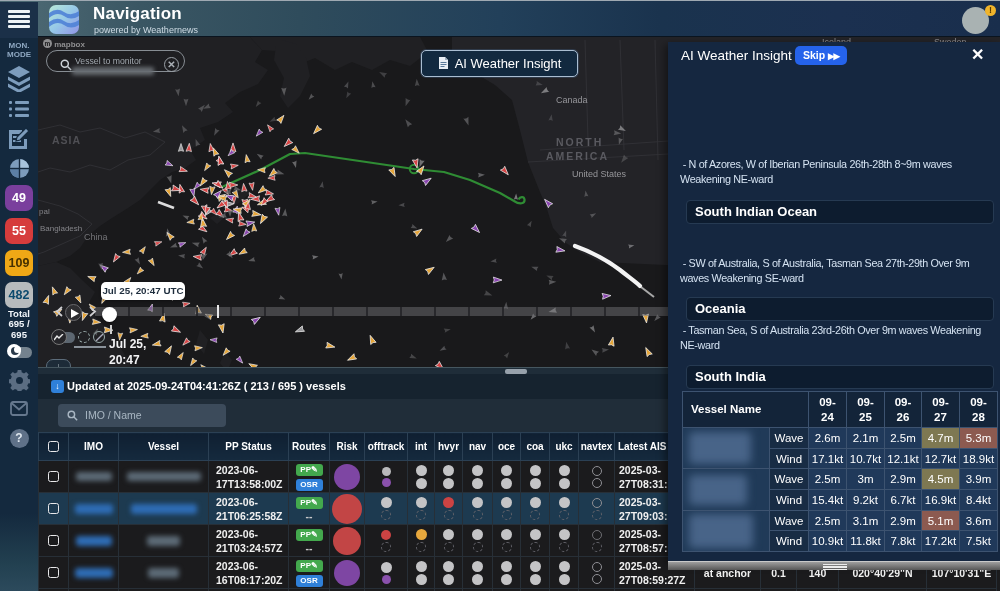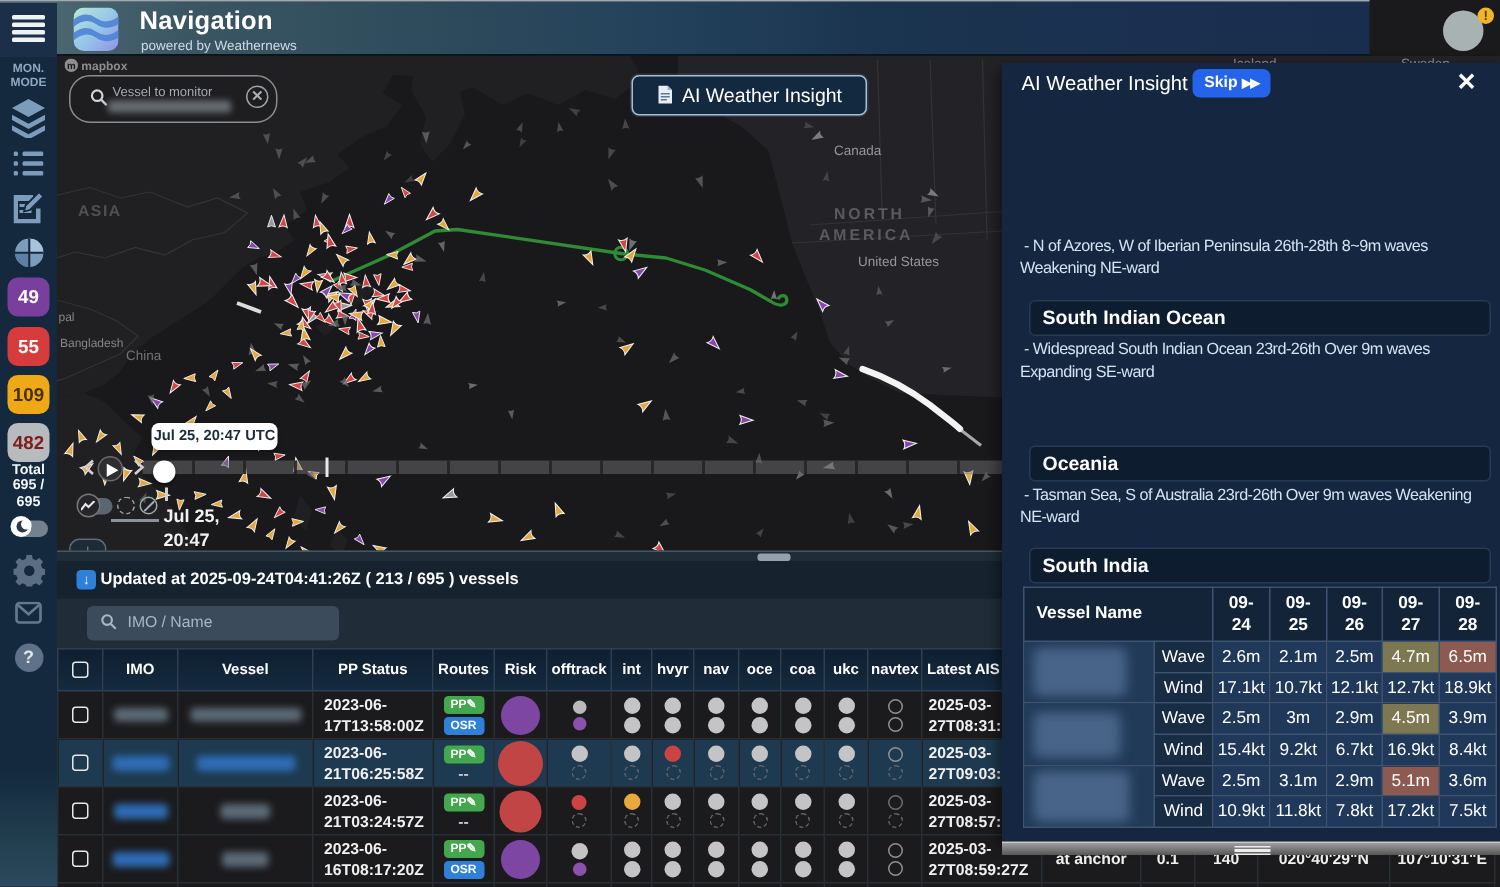--- a/index.html
+++ b/index.html
@@ -1,34 +1,34 @@
 <!DOCTYPE html>
 <html><head><meta charset="utf-8">
 <style>
 *{margin:0;padding:0;box-sizing:border-box}
 html,body{width:1000px;height:591px;overflow:hidden;background:#1a1a1c;font-family:"Liberation Sans",sans-serif}
 .abs{position:absolute}
 
-#nav{position:absolute;left:0;top:0;width:913px;height:37px;background:linear-gradient(90deg,#4a6671 4%,#3a5663 14%,#2f4c5c 30%,#22405a 50%,#1a334e 66%,#1b3050 84%,#192e4c 100%);z-index:50;border-top:1px solid #9fa9b2;border-bottom:1px solid #0a141f}
+#nav{position:absolute;left:0;top:0;width:1000px;height:37px;background:linear-gradient(90deg,#4a6671 4%,#3a5663 14%,#2f4c5c 30%,#22405a 50%,#1a334e 66%,#1b3050 84%,#192e4c 100%);z-index:50;border-top:1px solid #9fa9b2;border-bottom:1px solid #0a141f}
 #nav .burger{position:absolute;left:0;top:1px;width:38px;height:36px;background:#1b3048}
 #nav .burger i{position:absolute;left:8px;width:22px;height:3px;background:#eef3f6;border-radius:1px}
 #logo{position:absolute;left:49px;top:4px}
 #brand{position:absolute;left:93px;top:3px;color:#fff;font-size:17px;font-weight:bold;letter-spacing:.2px}
 #brand2{position:absolute;left:94px;top:24px;color:#cedbe4;font-size:9px}
 #avatar{position:absolute;left:962px;top:6px;width:27px;height:27px;border-radius:50%;background:#a9b2b2}
 #badge1{position:absolute;left:985px;top:4px;width:11px;height:11px;border-radius:50%;background:#f0b42b;color:#5a3c00;font-size:9px;font-weight:bold;text-align:center;line-height:11px}
 
 #side{position:absolute;left:0;top:37px;width:38px;height:554px;background:linear-gradient(#14293e 0%,#14293e 86%,#224050 95%,#2c4a5c 100%);z-index:45;color:#8fa8c2}
 #side .lbl{width:38px;text-align:center;font-size:8px;font-weight:bold;color:#8fa8c2}
 #side .bdg{position:absolute;left:5px;width:28px;height:26px;border-radius:7px;text-align:center;line-height:26px;font-size:12.5px;font-weight:bold;color:#fff}
 #side .tot{position:absolute;left:0;width:38px;text-align:center;color:#f2f6fa;font-size:9.5px;font-weight:bold;line-height:10.3px}
 
 #map{position:absolute;left:38px;top:37px;width:962px;height:338px;background:#19191b;overflow:hidden;z-index:1}
 #mapattr{position:absolute;left:5px;top:2px;color:#8e8e90;font-size:8px;font-weight:bold}
-#vsearch{position:absolute;left:8px;top:13px;width:139px;height:32px;border:1.5px solid #878d93;border-radius:14px;background:rgba(30,30,33,.75)}
+#vsearch{position:absolute;left:8px;top:13px;width:139px;height:22px;border:1.5px solid #878d93;border-radius:14px;background:rgba(30,30,33,.75)}
 #vsearch .ph{position:absolute;left:28px;top:5px;color:#a4abb1;font-size:8.7px}
 #vsearch .blur{position:absolute;left:25px;top:16px;width:82px;height:8px;background:#686d72;border-radius:2px;filter:blur(2px)}
 #vsearch .xc{position:absolute;left:117px;top:5.5px;width:15px;height:15px;border:1.5px solid #9aa0a6;border-radius:50%;color:#aab0b6;text-align:center;line-height:14px;font-size:10px;font-weight:bold}
 #aibtn{position:absolute;left:383px;top:13px;width:157px;height:27px;background:#12293f;border:1px solid #a9bdd1;border-radius:5px;box-shadow:0 0 0 1px rgba(90,140,200,.22);color:#fff;font-size:13px;text-align:center;line-height:25px}
 
 #ttip{position:absolute;left:63px;top:245px;width:84px;height:18px;background:#fff;border-radius:5px;color:#1d2c3c;font-size:9.8px;font-weight:bold;text-align:center;line-height:18px;box-shadow:0 1px 3px rgba(0,0,0,.4)}
 #tline{position:absolute;left:57px;top:270px;width:905px;height:9px;background:rgba(112,112,115,.5)}
 #tline .tick{position:absolute;top:0;width:2px;height:9px;background:rgba(38,38,41,.9)}
 #knob{position:absolute;left:64px;top:270px;width:15px;height:15px;border-radius:50%;background:#fff;box-shadow:0 1px 2px rgba(0,0,0,.5)}
 #play{position:absolute;left:27px;top:267px;width:17px;height:17px;border-radius:50%;background:#2e2e31;border:1px solid #6a6a6e}
@@ -748,21 +748,21 @@
         </tr>
 </tbody>
     </table>
 </div>
 <div id="panel">
 <h1>AI Weather Insight</h1>
 <div id="skip">Skip <span style="font-size:8.5px;letter-spacing:-1px">▶▶</span></div>
 <div id="px">✕</div>
 <div class="bl" style="top:115px">&nbsp;- N of Azores, W of Iberian Peninsula 26th-28th 8~9m waves<br>Weakening NE-ward</div>
 <div class="sec" style="top:158px">South Indian Ocean</div>
-<div class="bl" style="top:184px">&nbsp;- Widespread South Indian Ocean 23rd-26th Over 9m waves<br>Expanding SE-ward</div>
+<div class="bl" style="top:214px">&nbsp;- SW of Australia, S of Australia, Tasman Sea 27th-29th Over 9m<br>waves Weakening SE-ward</div>
 <div class="sec" style="top:255px">Oceania</div>
 <div class="bl" style="top:281px">&nbsp;- Tasman Sea, S of Australia 23rd-26th Over 9m waves Weakening<br>NE-ward</div>
 <div class="sec" style="top:323px">South India</div>
 <table class="si">
       <colgroup>
         <col style="width:87px">
         <col style="width:39px">
         <col style="width:38px">
         <col style="width:38px">
         <col style="width:37px">
@@ -780,21 +780,21 @@
         </tr>
 <tr>
           <td class="vcell" rowspan="2">
             <div class="vblob" style="width:62px;height:32px;margin-left:6px"></div>
           </td>
           <td class="lcell">Wave</td>
           <td class="wcell">2.6m</td>
           <td class="wcell">2.1m</td>
           <td class="wcell">2.5m</td>
           <td class="wcell hol">4.7m</td>
-          <td class="wcell hbr">6.5m</td>
+          <td class="wcell hbr">5.3m</td>
         </tr>
 <tr>
           <td class="lcell">Wind</td>
           <td class="wcell">17.1kt</td>
           <td class="wcell">10.7kt</td>
           <td class="wcell">12.1kt</td>
           <td class="wcell">12.7kt</td>
           <td class="wcell">18.9kt</td>
         </tr>
 <tr>
@@ -897,21 +897,21 @@
 <svg class="abs" style="left:10px;top:122px" width="19" height="19" viewBox="0 0 19 19">
       <circle cx="9.5" cy="9.5" r="9.5" fill="#7d9cbc"></circle>
       <path d="M9.5,9.5 L9.5,0 A9.5,9.5 0 0 1 19,9.5 Z" fill="#a8c4dc"></path>
       <path d="M9.5,9.5 L0,9.5 A9.5,9.5 0 0 0 9.5,19 Z" fill="#5c7fa5"></path>
       <line x1="9.5" y1="0" x2="9.5" y2="19" stroke="#14293e" stroke-width="1.4"></line>
       <line x1="0" y1="9.5" x2="19" y2="9.5" stroke="#14293e" stroke-width="1.4"></line>
     </svg>
 <div class="bdg" style="top:148px;background:#7a3f9d">49</div>
 <div class="bdg" style="top:181px;background:#d63c3c">55</div>
 <div class="bdg" style="top:213px;background:#efa816;color:#453000">109</div>
-<div class="bdg" style="top:245px;background:#b7bbbd;color:#7f1d1d">482</div>
+<div class="bdg" style="top:245px;background:#b7bbbd;color:#0c4a6e">482</div>
 <div class="tot" style="top:272px">Total<br>695 /<br>695</div>
 <div class="abs" style="left:9px;top:310px;width:23px;height:11px;background:#74828e;border-radius:6px"></div>
 <div class="abs" style="left:7px;top:307px;width:14px;height:14px;background:#fff;border-radius:50%">
       <div style="position:absolute;left:3.5px;top:3px;width:8px;height:8px;border-radius:50%;background:#2a3a4a"></div>
       <div style="position:absolute;left:6.5px;top:2px;width:7px;height:7px;border-radius:50%;background:#fff"></div>
     </div>
 <svg class="abs" style="left:9px;top:333px" width="21" height="21" viewBox="0 0 21 21">
       <path fill="#5b6d82" d="M8.7,0 h3.6 l0.5,2.6 a8,8 0 0 1 2.2,0.9 l2.2,-1.5 l2.5,2.5 l-1.5,2.2 a8,8 0 0 1 0.9,2.2 l2.6,0.5 v3.6 l-2.6,0.5 a8,8 0 0 1 -0.9,2.2 l1.5,2.2 l-2.5,2.5 l-2.2,-1.5 a8,8 0 0 1 -2.2,0.9 l-0.5,2.6 h-3.6 l-0.5,-2.6 a8,8 0 0 1 -2.2,-0.9 l-2.2,1.5 l-2.5,-2.5 l1.5,-2.2 a8,8 0 0 1 -0.9,-2.2 l-2.6,-0.5 v-3.6 l2.6,-0.5 a8,8 0 0 1 0.9,-2.2 l-1.5,-2.2 l2.5,-2.5 l2.2,1.5 a8,8 0 0 1 2.2,-0.9 z M10.5,7 a3.5,3.5 0 1 0 0,7 a3.5,3.5 0 1 0 0,-7"></path>
     </svg>
 <svg class="abs" style="left:10px;top:364px" width="18" height="15" viewBox="0 0 18 15">

